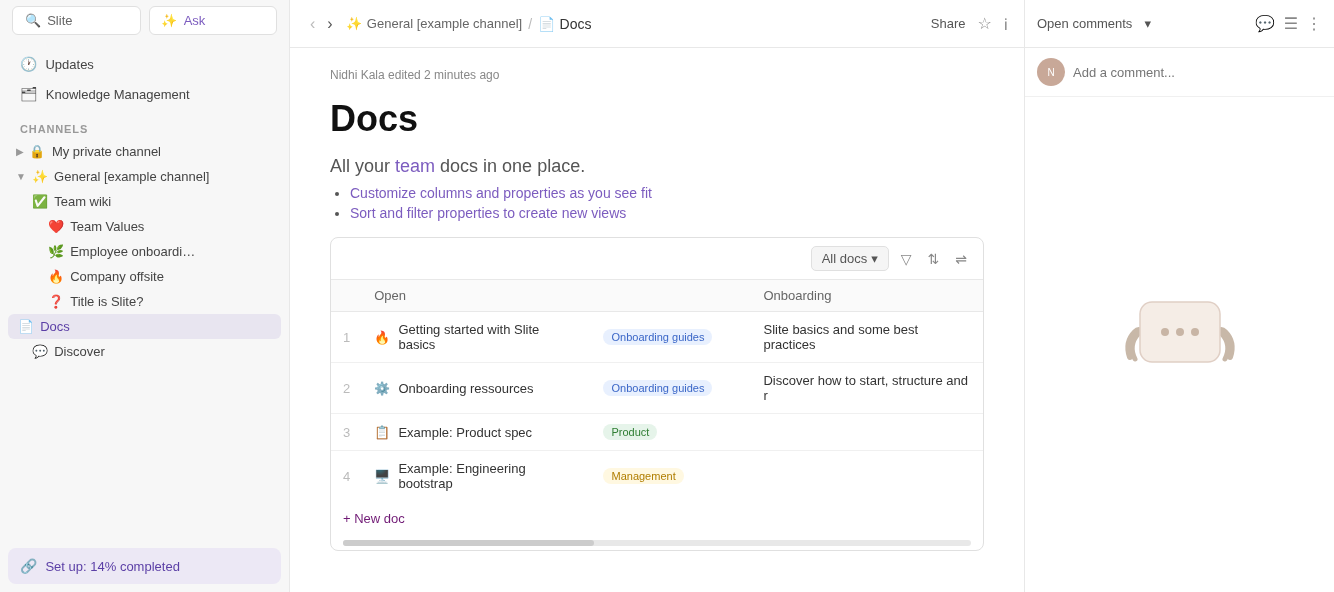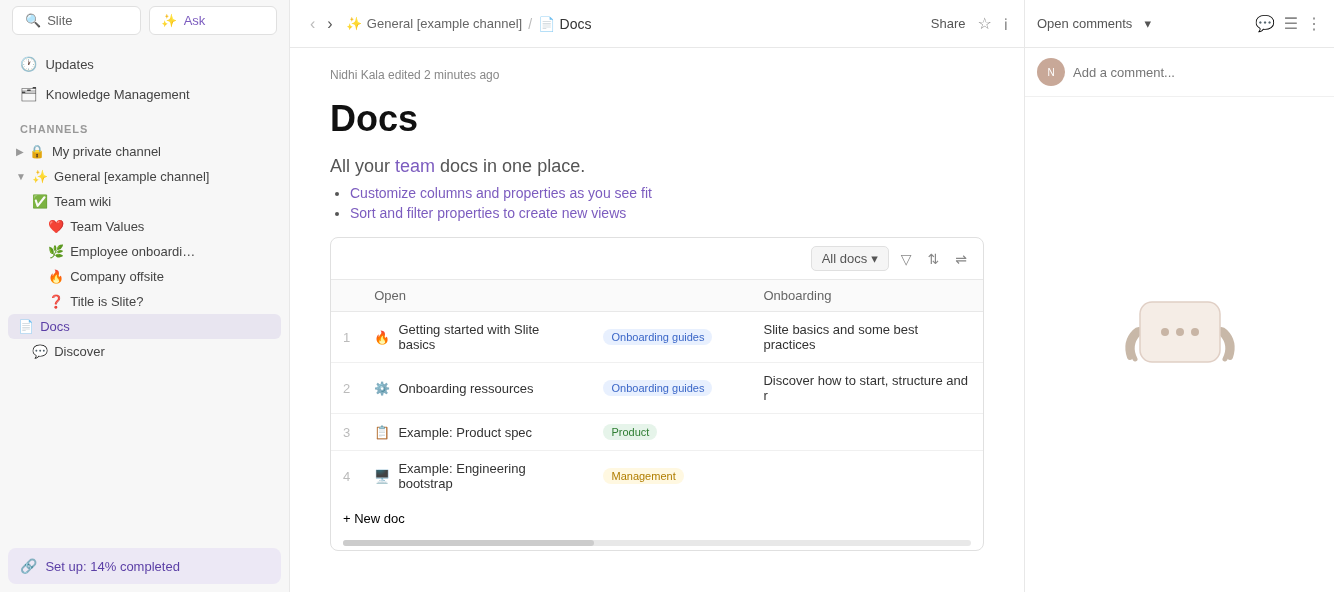--- a/index.html
+++ b/index.html
@@ -54,21 +54,21 @@
     .table-toolbar { display: flex; align-items: center; justify-content: flex-end; padding: 8px 12px; gap: 8px; border-bottom: 1px solid #e8e8e8; }
     .all-docs-btn { display: flex; align-items: center; gap: 4px; font-size: 13px; color: #555; cursor: pointer; background: #f5f5f5; border: 1px solid #e0e0e0; border-radius: 5px; padding: 4px 10px; }
     .table-icon-btn { color: #888; cursor: pointer; font-size: 14px; padding: 4px; }
     .docs-table { width: 100%; border-collapse: collapse; }
     .docs-table th { background: #fafafa; padding: 8px 12px; text-align: left; font-weight: 500; font-size: 13px; color: #666; border-bottom: 1px solid #e8e8e8; }
     .docs-table td { padding: 10px 12px; font-size: 13px; border-bottom: 1px solid #f0f0f0; vertical-align: middle; }
     .docs-table tr:last-child td { border-bottom: none; }
     .row-num { color: #bbb; font-size: 12px; width: 20px; }
     .doc-row-title { display: flex; align-items: center; gap: 8px; color: #333; }
     .tag-pill { display: inline-block; border-radius: 8px; padding: 2px 8px; font-size: 11px; font-weight: 500; }
-    .new-doc-row { display: flex; align-items: center; gap: 6px; padding: 10px 12px; color: #000000; font-size: 13px; cursor: pointer; }
+    .new-doc-row { display: flex; align-items: center; gap: 6px; padding: 10px 12px; color: #701a75; font-size: 13px; cursor: pointer; }
     .scroll-bar-area { padding: 4px 12px; display: flex; }
     .h-scroll { flex: 1; height: 6px; background: #e8e8e8; border-radius: 3px; }
     .h-scroll-thumb { width: 40%; height: 100%; background: #ccc; border-radius: 3px; }
 
     
     .comments-panel { width: 310px; min-width: 310px; border-left: 1px solid #e8e8e8; display: flex; flex-direction: column; overflow: hidden; }
     .comments-topbar { height: 48px; display: flex; align-items: center; padding: 0 12px; gap: 8px; border-bottom: 1px solid #e8e8e8; }
     .open-comments-btn { display: flex; align-items: center; gap: 12px; font-size: 13px; color: #555; cursor: pointer; justify-content: center; }
     .comments-icons { display: flex; align-items: center; gap: 8px; margin-left: auto; }
     .comment-input-row { display: flex; align-items: center; gap: 8px; padding: 10px 12px; border-bottom: 1px solid #f0f0f0; }

